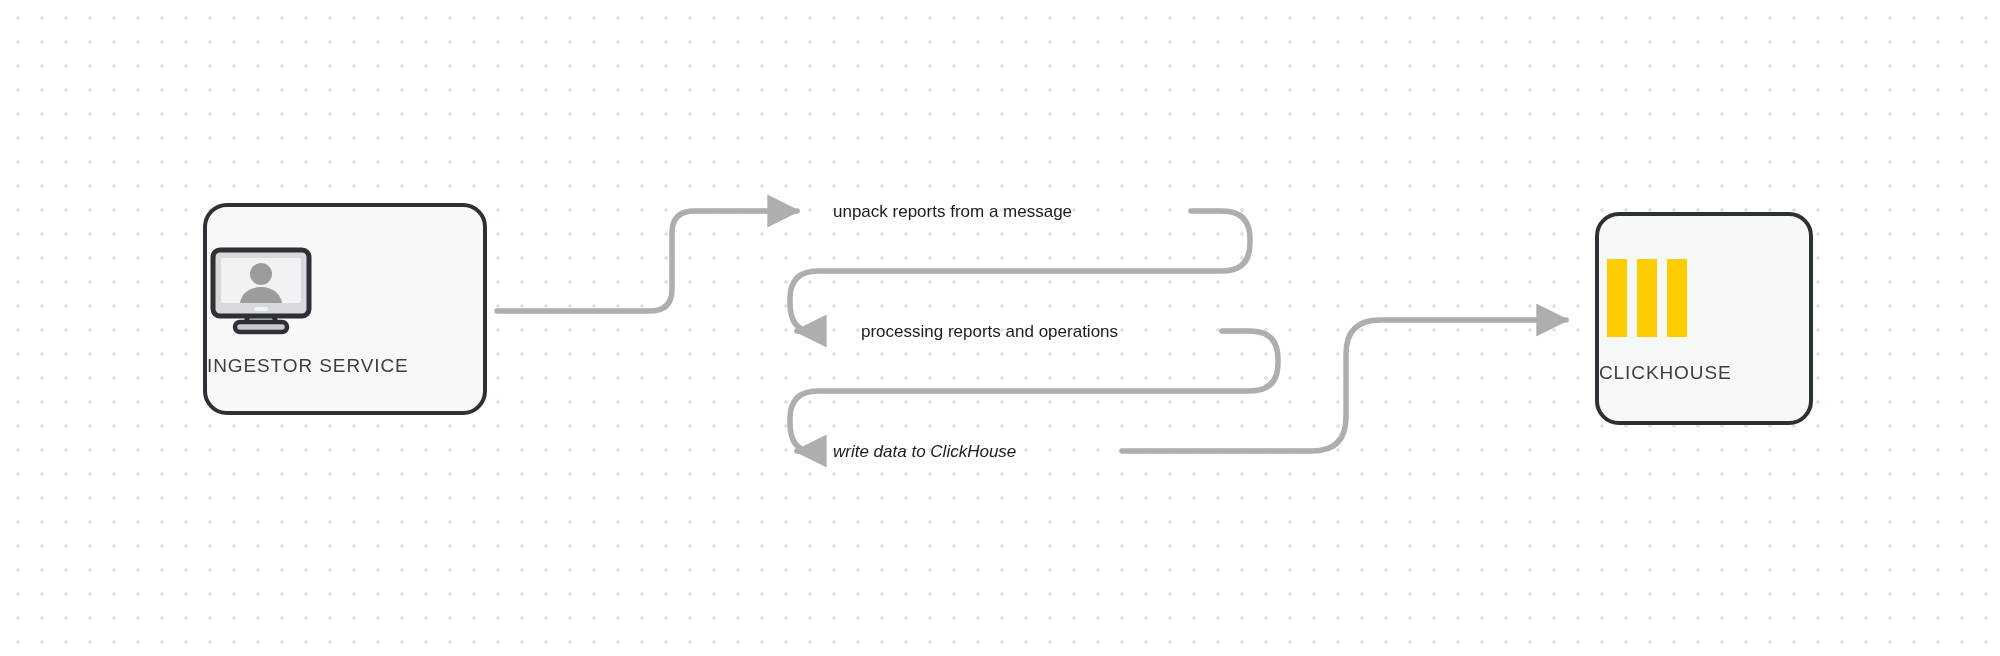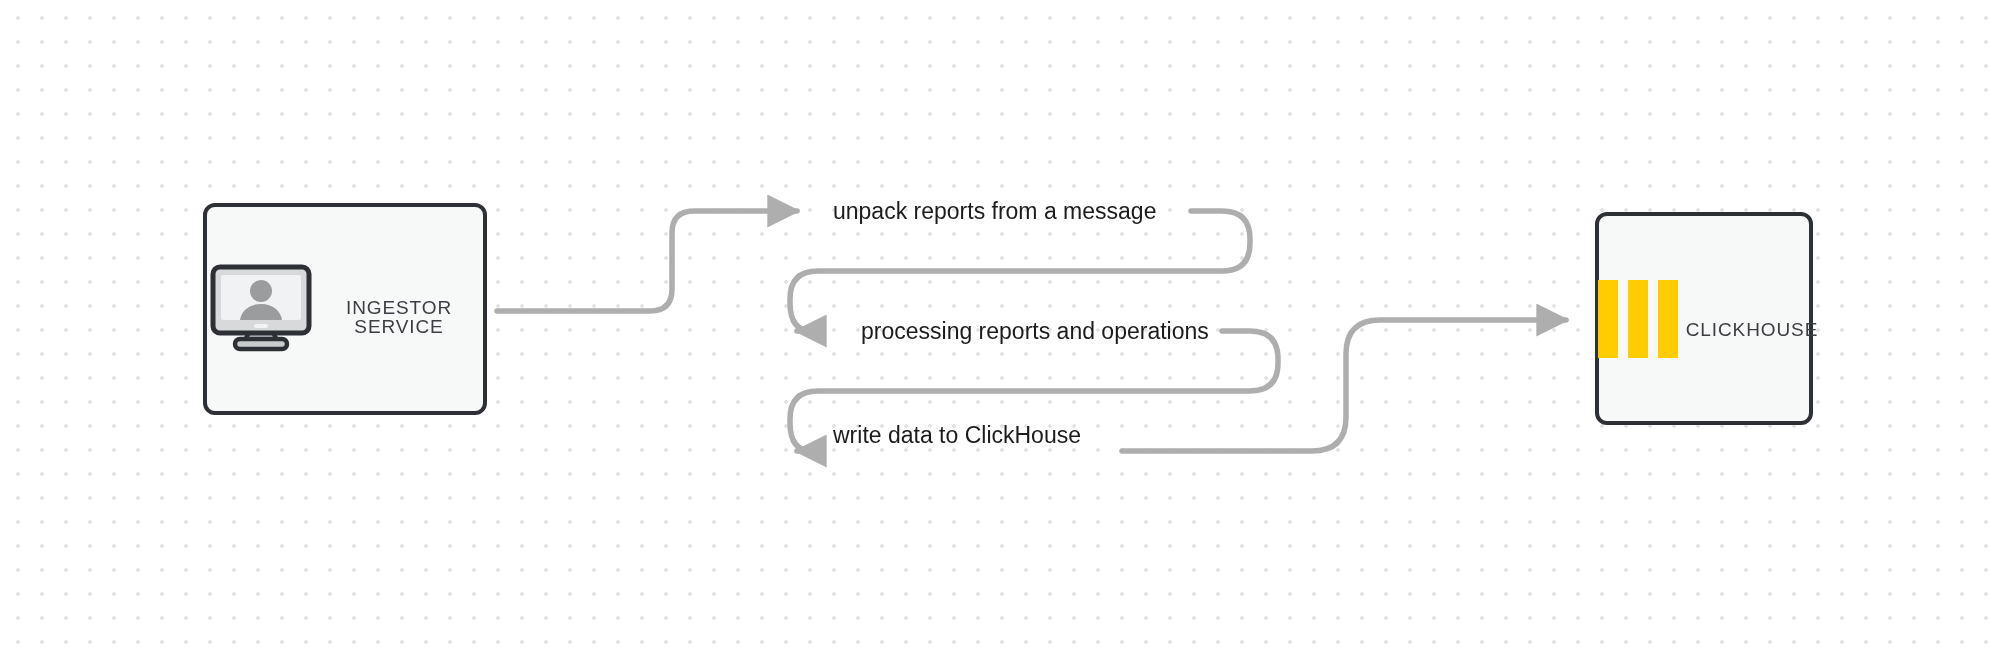--- a/index.html
+++ b/index.html
@@ -23,24 +23,25 @@
     position: absolute;
     left: 0; top: 0;
     width: 2000px;
     height: 656px;
     pointer-events: none;
   }
   .node {
     position: absolute;
     box-sizing: border-box;
     border: 4px solid #2d3035;
-    border-radius: 12px;
+    border-radius: 24px;
     background: #f7f8f8;
     display: flex;
-    align-items: center;
+    flex-direction: column;
+    align-items: flex-start;
     justify-content: center;
   }
   #node-ingestor {
     left: 203px;
     top: 203px;
     width: 284px;
     height: 212px;
   }
   #node-clickhouse {
     left: 1582px;
@@ -57,29 +58,29 @@
     line-height: 1;
   }
   #node-ingestor .node-label { margin-top: 16px; }
   #node-clickhouse .node-label { margin-top: 22px; }
 
   .monitor-icon { width: 108px; height: 96px; display: block; }
   .ch-icon { width: 96px; height: 86px; display: block; }
 
   .edge-label {
     position: absolute;
-    font-size: 23px;
+    font-size: 17px;
     color: #1c1c1e;
     white-space: nowrap;
     line-height: 1;
     transform: translateY(-50%);
   }
   #label-unpack    { left: 833px; top: 211px; }
   #label-processing{ left: 861px; top: 331px; }
-  #label-write     { left: 833px; top: 435px; }
+  #label-write     { left: 833px; top: 451px; font-style: italic; }
 </style>
 </head>
 <body>
 
 <div id="canvas">
 
   <svg id="edges" viewBox="0 0 2000 656" xmlns="http://www.w3.org/2000/svg">
     <defs>
       <marker id="arrow" viewBox="0 0 10 10" refX="9" refY="5" markerWidth="6" markerHeight="6" orient="auto-start-reverse">
         <path d="M 0 0 L 10 5 L 0 10 z" fill="#aeaeae"></path>

